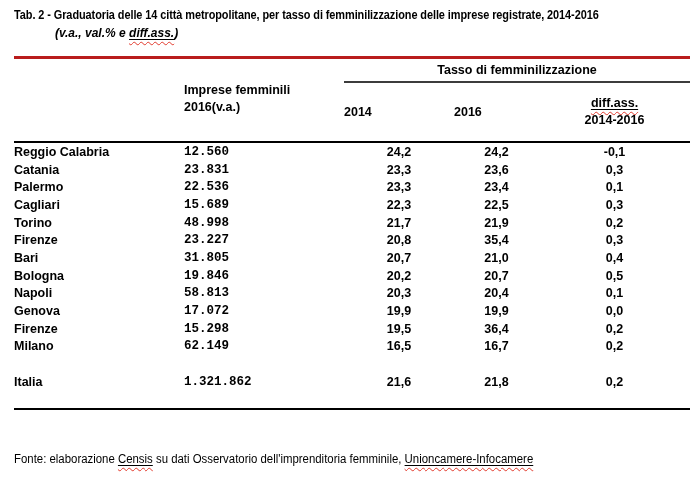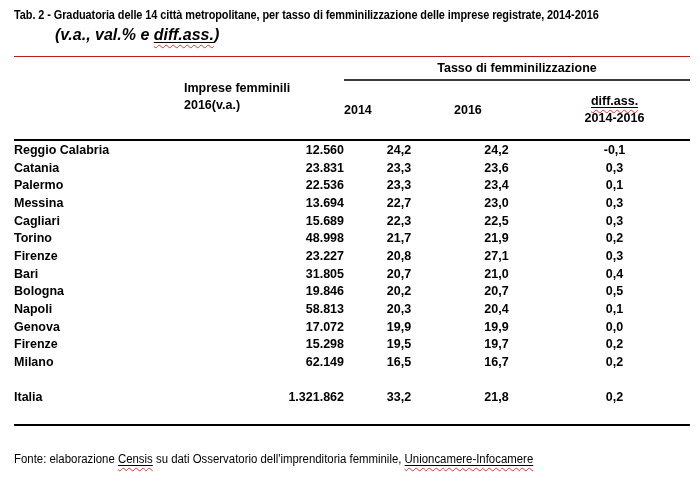--- a/index.html
+++ b/index.html
@@ -25,34 +25,34 @@
     font-weight: bold;
     white-space: nowrap;
     transform: scaleX(0.81);
     transform-origin: 0 0;
     letter-spacing: -0.1px;
   }
   .subtitle {
     position: absolute;
     left: 55px;
     top: 26px;
-    font-size: 16px;
+    font-size: 12px;
     font-weight: bold;
     font-style: italic;
     white-space: nowrap;
   }
 
   table.datatable {
     position: absolute;
     left: 14px;
     top: 56px;
     width: 676px;
     border-collapse: collapse;
     table-layout: fixed;
-    border-top: 1px solid #b91c1c;
+    border-top: 3px solid #b91c1c;
     font-size: 12.5px;
     font-weight: bold;
     color: #000;
   }
   table.datatable th, table.datatable td { padding: 0; }
 
   .group-row td.empty-cell { border: none; }
   .group-cell {
     height: 22px;
     text-align: center;
@@ -66,21 +66,21 @@
     border-bottom: 2px solid #000;
     height: 58px;
     font-weight: bold;
   }
   .h-imprese { vertical-align: top; text-align: left; padding-top: 4px; line-height: 1.35; }
   .h-year   { vertical-align: middle; text-align: left; }
   .h-diff   { vertical-align: middle; text-align: center; line-height: 1.4; }
 
   tbody.data-body td { height: 17.7px; vertical-align: middle; }
   .c-city    { text-align: left;  padding-left: 4px; }
-  .c-imprese { text-align: right; padding-right: 48px; }
+  .c-imprese { padding-right: 48px; font-family: Liberation Mono, monospace; }
   .c-num     { text-align: center; }
 
   .spacer-row td { height: 15px; }
   .total-row td  { height: 19px; font-weight: bold; vertical-align: middle; }
   .bottom-row td { height: 16px; border-bottom: 2px solid #000; }
 
   .footer {
     position: absolute;
     left: 14px;
     top: 452px;
@@ -161,27 +161,20 @@
   </tr>
 
   <tr class="data-row">
     <td class="c-city">Palermo</td>
     <td class="c-imprese">22.536</td>
     <td class="c-num">23,3</td>
     <td class="c-num">23,4</td>
     <td class="c-num">0,1</td>
   </tr>
 
-  <tr class="data-row">
-    <td class="c-city">Messina</td>
-    <td class="c-imprese">13.694</td>
-    <td class="c-num">22,7</td>
-    <td class="c-num">23,0</td>
-    <td class="c-num">0,3</td>
-  </tr>
 
   <tr class="data-row">
     <td class="c-city">Cagliari</td>
     <td class="c-imprese">15.689</td>
     <td class="c-num">22,3</td>
     <td class="c-num">22,5</td>
     <td class="c-num">0,3</td>
   </tr>
 
   <tr class="data-row">
@@ -189,21 +182,21 @@
     <td class="c-imprese">48.998</td>
     <td class="c-num">21,7</td>
     <td class="c-num">21,9</td>
     <td class="c-num">0,2</td>
   </tr>
 
   <tr class="data-row">
     <td class="c-city">Firenze</td>
     <td class="c-imprese">23.227</td>
     <td class="c-num">20,8</td>
-    <td class="c-num">27,1</td>
+    <td class="c-num">35,4</td>
     <td class="c-num">0,3</td>
   </tr>
 
   <tr class="data-row">
     <td class="c-city">Bari</td>
     <td class="c-imprese">31.805</td>
     <td class="c-num">20,7</td>
     <td class="c-num">21,0</td>
     <td class="c-num">0,4</td>
   </tr>
@@ -230,40 +223,40 @@
     <td class="c-imprese">17.072</td>
     <td class="c-num">19,9</td>
     <td class="c-num">19,9</td>
     <td class="c-num">0,0</td>
   </tr>
 
   <tr class="data-row">
     <td class="c-city">Firenze</td>
     <td class="c-imprese">15.298</td>
     <td class="c-num">19,5</td>
-    <td class="c-num">19,7</td>
+    <td class="c-num">36,4</td>
     <td class="c-num">0,2</td>
   </tr>
 
   <tr class="data-row">
     <td class="c-city">Milano</td>
     <td class="c-imprese">62.149</td>
     <td class="c-num">16,5</td>
     <td class="c-num">16,7</td>
     <td class="c-num">0,2</td>
   </tr>
 </tbody>
     <tbody class="data-body">
       <tr class="spacer-row">
           <td colspan="5"></td>
         </tr>
       <tr class="total-row">
         <td class="c-city">Italia</td>
         <td class="c-imprese">1.321.862</td>
-        <td class="c-num">33,2</td>
+        <td class="c-num">21,6</td>
         <td class="c-num">21,8</td>
         <td class="c-num">0,2</td>
       </tr>
       <tr class="bottom-row">
           <td colspan="5"></td>
         </tr>
     </tbody>
   </table>
 
   <div class="footer"><span>Fonte: elaborazione </span><span class="sp-out"><span class="sp-in">Censis</span></span><span> su dati Osservatorio dell'imprenditoria femminile, </span><span class="sp-out"><span class="sp-in">Unioncamere-Infocamere</span></span></div>

